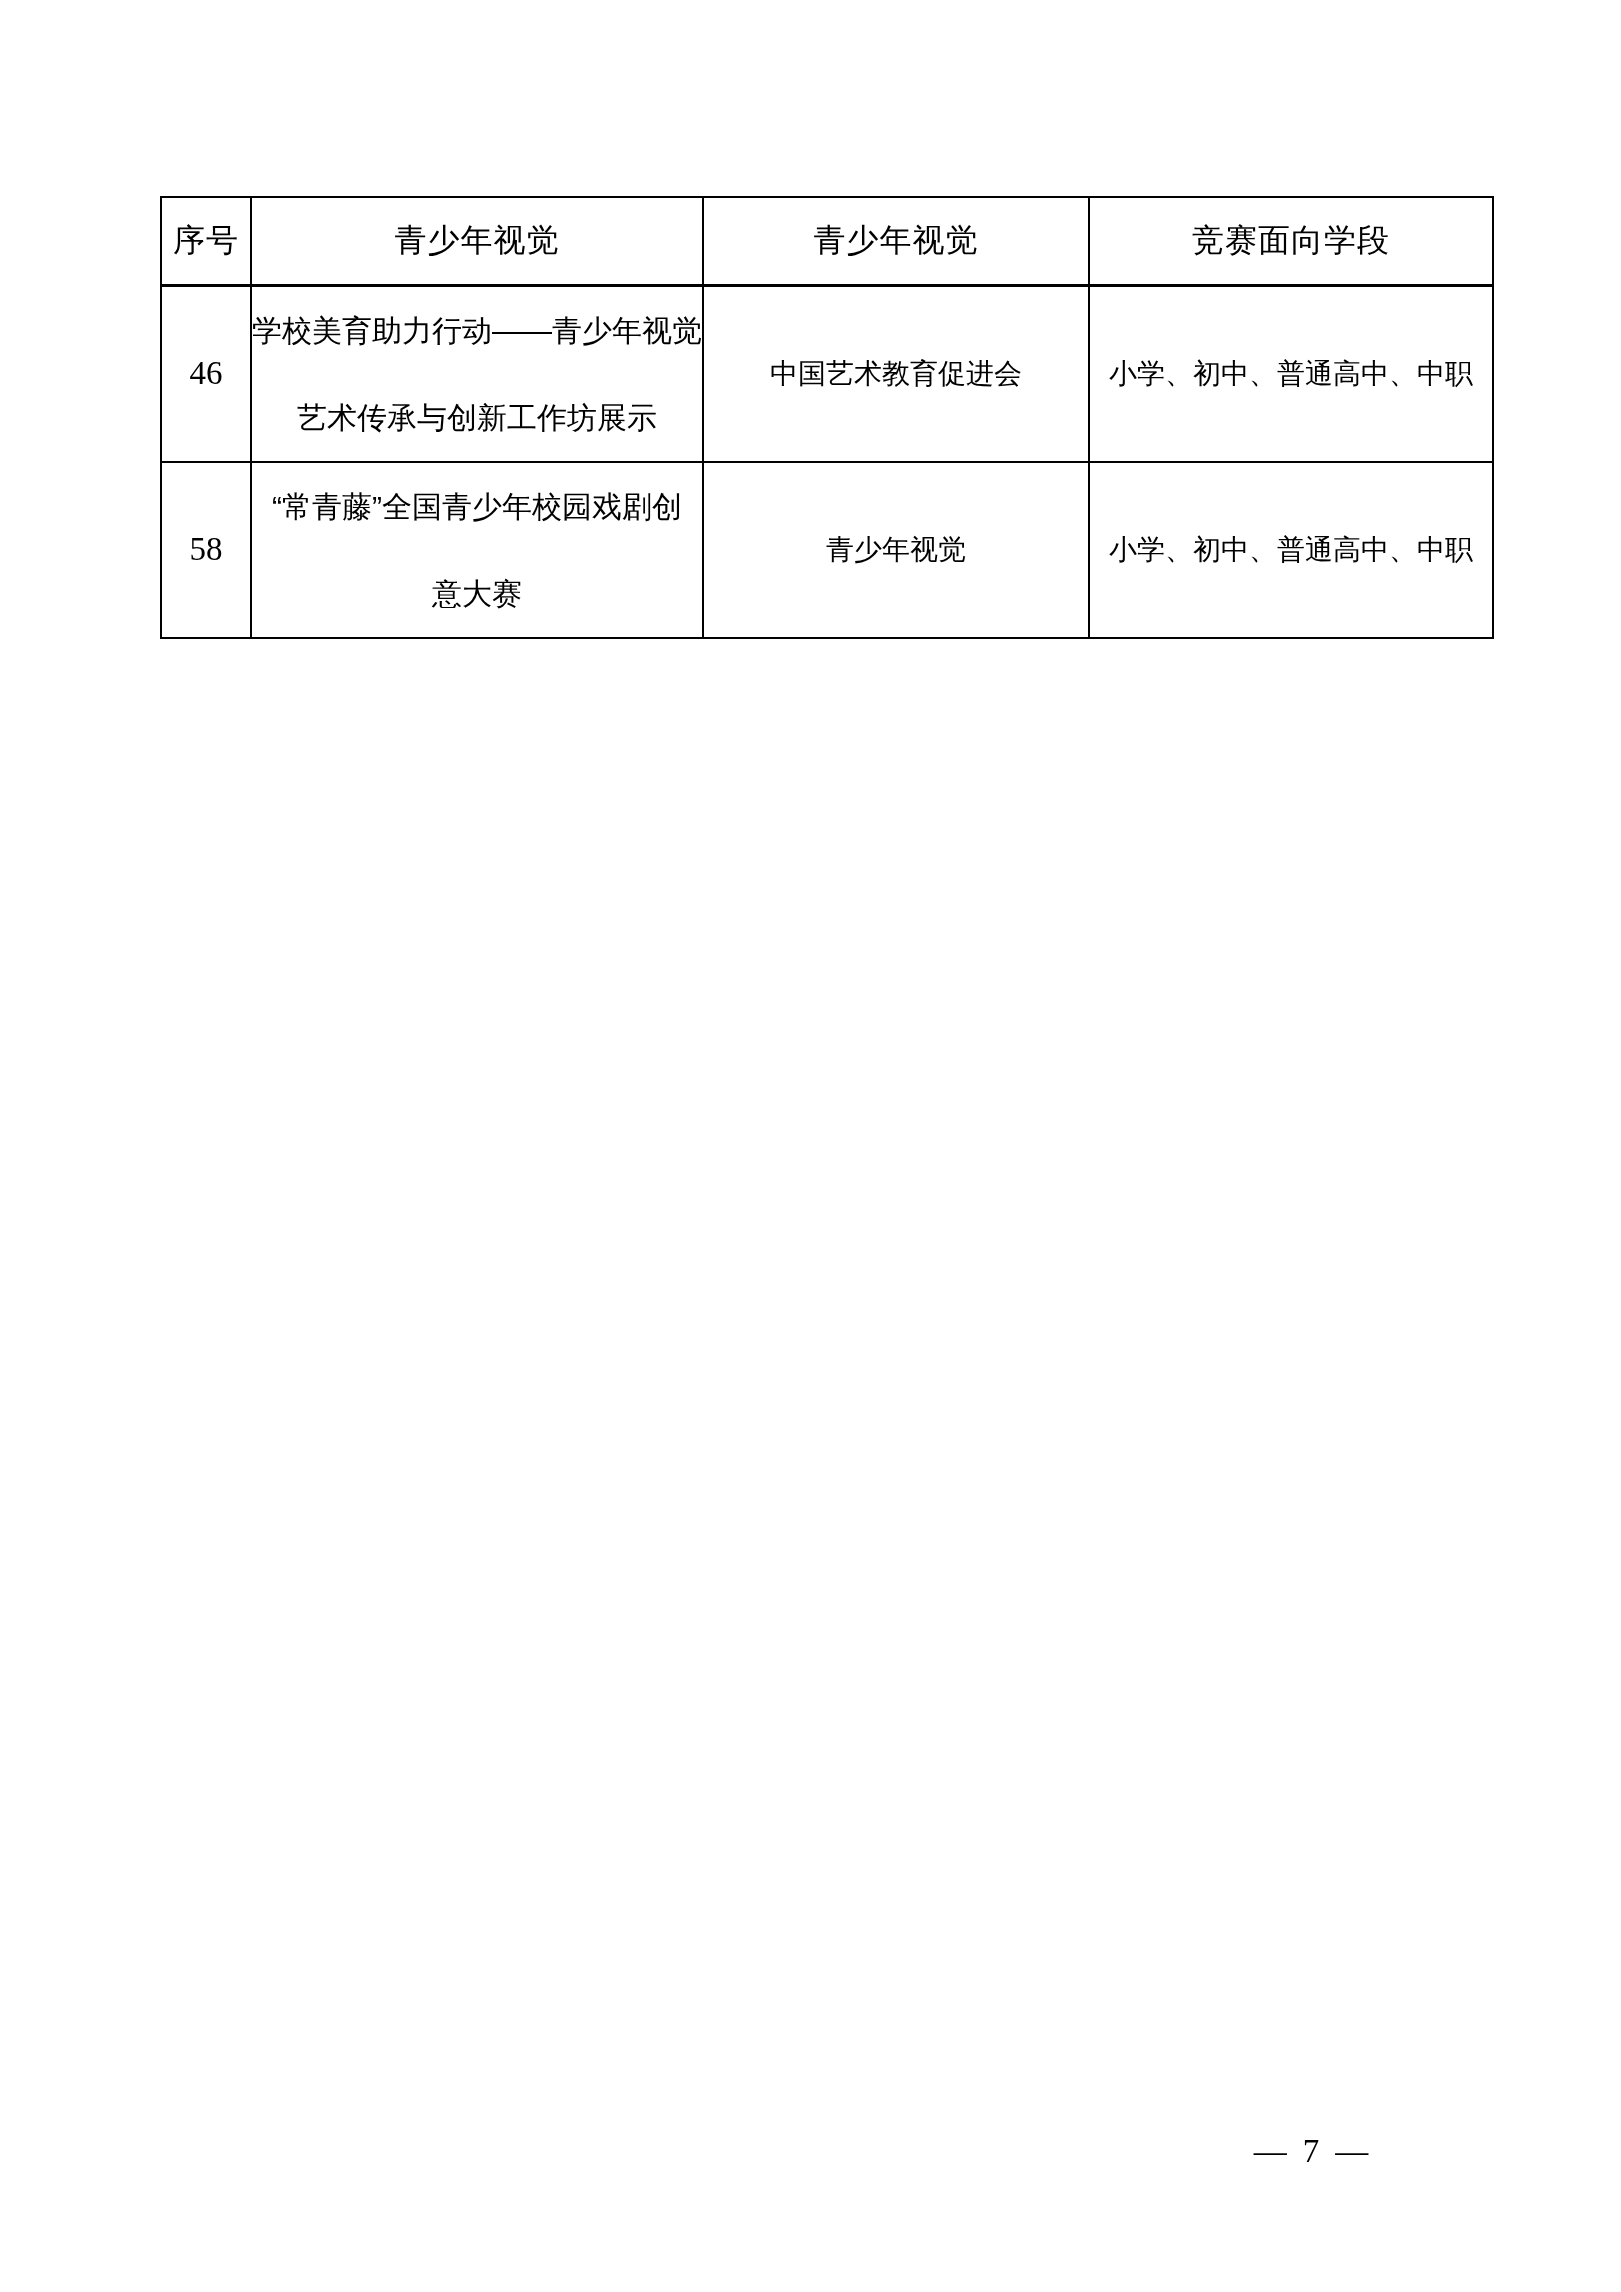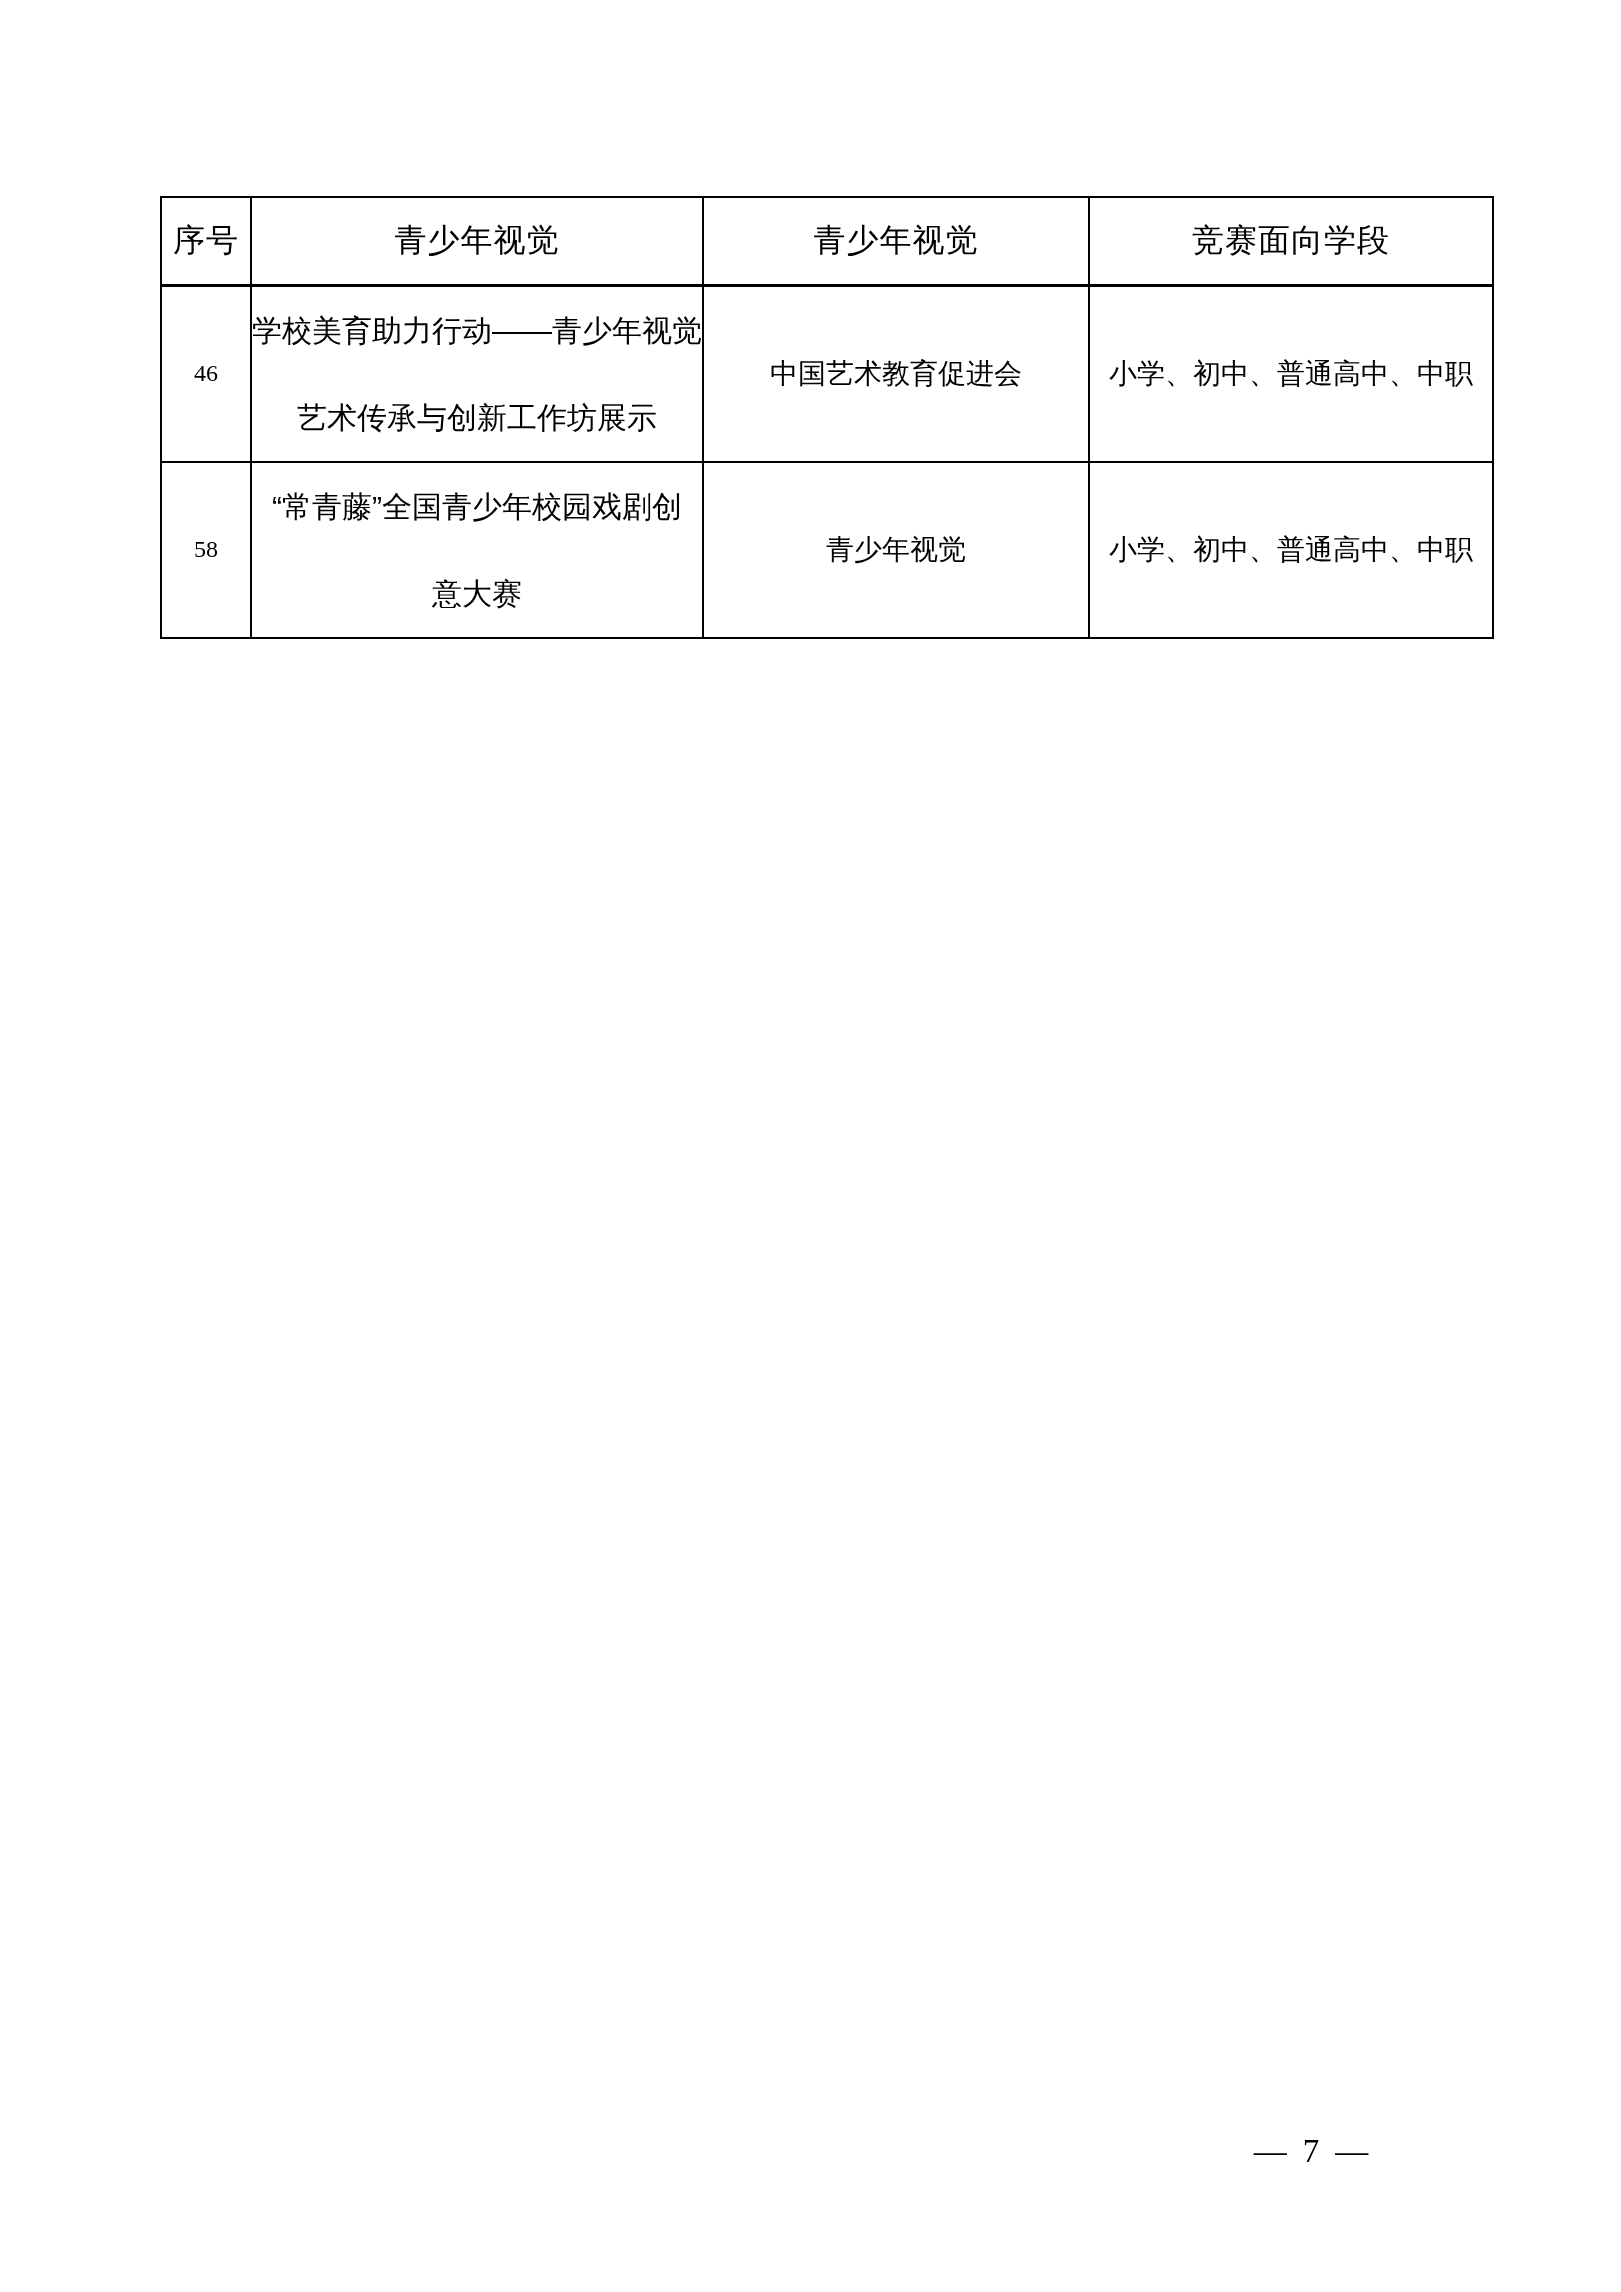--- a/index.html
+++ b/index.html
@@ -34,21 +34,21 @@
     font-weight: normal;
     font-size: 32px;
     text-align: center;
     vertical-align: middle;
     letter-spacing: 1px;
   }
   .row-46 { height: 176px; }
   .row-47 { height: 173px; }
   .cell-no {
     font-family: "Liberation Serif", serif;
-    font-size: 24px;
+    font-size: 33px;
     text-align: center;
     vertical-align: middle;
   }
   .cell-name {
     font-family: "Liberation Sans", sans-serif;
     font-size: 30px;
     text-align: center;
     vertical-align: middle;
     padding-left: 2px;
   }

